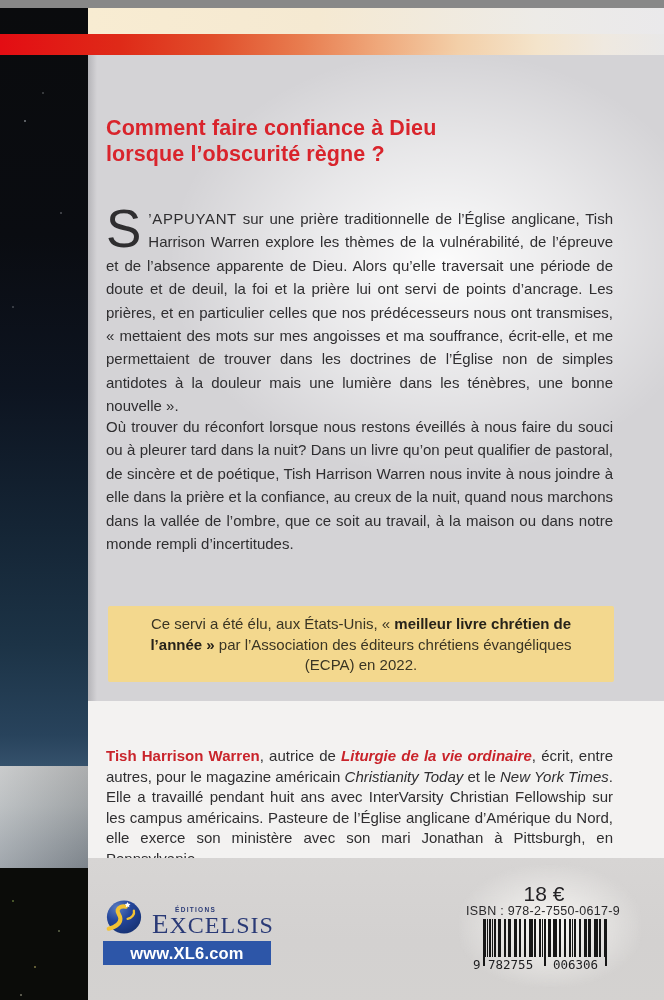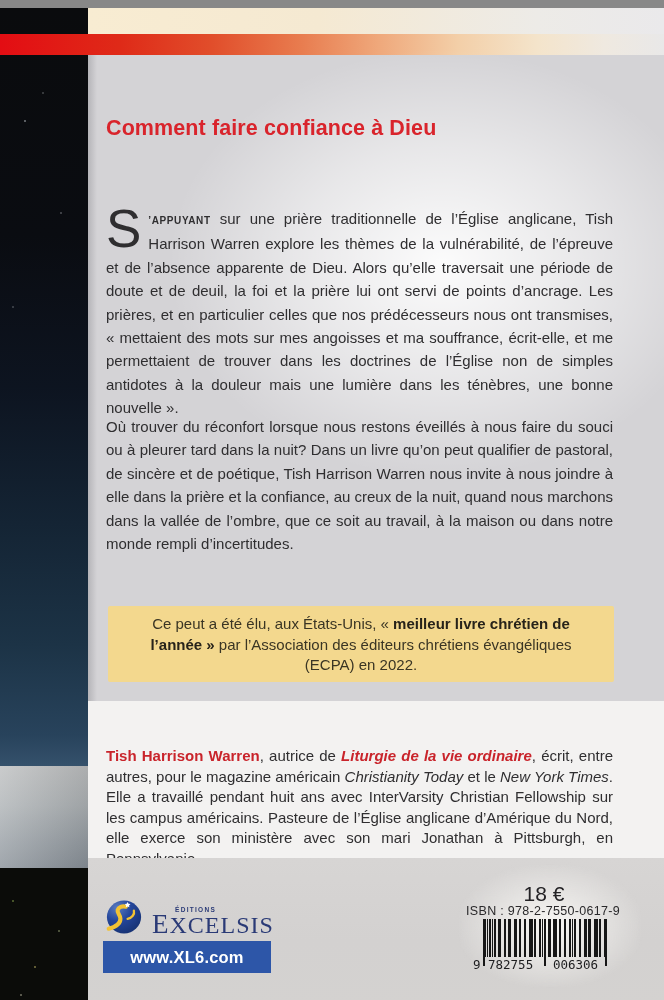--- a/index.html
+++ b/index.html
@@ -30,21 +30,21 @@
     background:radial-gradient(ellipse at 52% 48%,rgba(255,255,255,.92) 0%,rgba(255,255,255,.45) 34%,rgba(255,255,255,0) 62%);}
   
   .headline{position:absolute;left:106px;top:107px;width:430px;
     font-size:21.5px;font-weight:bold;line-height:26px;color:var(--heading-red,#d9242c);letter-spacing:.1px;}
   
   .para{position:absolute;left:106px;width:507px;font-size:15px;line-height:23.4px;
     color:var(--text-dark,#2f2e30);text-align:justify;}
   .p1{top:184px;}
   .p2{top:392px;}
   .dropcap{float:left;font-size:53px;line-height:38px;padding:3px 7px 0 0;color:var(--text-dark,#2f2e30);}
-  .smallcaps{font-size:10px;letter-spacing:.6px;font-weight:bold;}
+  .smallcaps{font-size:15px;letter-spacing:.6px;}
   
   .award{position:absolute;left:108px;top:598px;width:506px;height:76px;box-sizing:border-box;
     background:var(--award-yellow,#f3d88e);border-radius:2px;padding:8px 22px 0 22px;
     text-align:center;font-size:15px;line-height:20.5px;color:#3a3524;}
   .award .seg-bold{font-weight:bold;color:#27231a;}
   
   .biobox{position:absolute;left:88px;top:693px;width:576px;height:157px;background:#f3f2f1;}
   .bio{position:absolute;left:18px;top:30px;width:507px;font-size:15px;line-height:20.5px;
     color:var(--text-dark,#2f2e30);text-align:justify;}
   .seg-bold-red{font-weight:bold;color:var(--bio-red,#c9242b);}
@@ -52,21 +52,21 @@
   .seg-italic{font-style:italic;}
   
   .footer{position:absolute;left:88px;top:850px;width:576px;height:150px;
     background:linear-gradient(180deg,#d7d5d4 0%,#d3d1d0 55%,#d4d2d0 100%);}
   .logo{position:absolute;left:18px;top:41px;width:36px;height:36px;}
   .editions{position:absolute;left:87px;top:48px;font-size:6.5px;font-weight:bold;
     letter-spacing:1.3px;color:var(--publisher-navy,#2a3a76);}
   .excelsis{position:absolute;left:64px;top:54px;font-family:"Liberation Serif",serif;
     font-size:24px;line-height:24px;letter-spacing:1px;color:var(--publisher-navy,#2a3a76);}
   .excelsis::first-letter{font-size:27px;}
-  .website{position:absolute;left:15px;top:83px;width:168px;height:32px;
+  .website{position:absolute;left:15px;top:83px;width:168px;height:24px;
     background:var(--website-blue,#2d56a8);color:#fff;font-weight:bold;font-size:16.5px;
     display:flex;align-items:center;justify-content:center;letter-spacing:.2px;}
   .bc-label{position:absolute;left:372px;top:8px;width:180px;height:120px;border-radius:24px;
     background:radial-gradient(ellipse at center,rgba(250,249,246,.95) 0%,rgba(250,249,246,0) 75%);
     filter:blur(2px);}
   .price{position:absolute;left:396px;top:24px;width:120px;text-align:center;
     font-size:21px;color:#232225;}
   .isbn{position:absolute;left:375px;top:46px;width:160px;text-align:center;
     font-size:12.5px;letter-spacing:.3px;color:#2a292b;}
   .barcode{position:absolute;left:396px;top:61px;width:123px;height:38px;
@@ -101,27 +101,28 @@
     <span class="speck" style="left:20px;top:986px;background:#b7b7a0"></span>
   </div>
   <div class="seam"></div>
 
   <div class="topband"></div>
   <div class="redbar"></div>
   <div class="glow"></div>
 
   <div class="headline">
     <div>Comment faire confiance à Dieu</div>
+    <div>lorsque l’obscurité règne ?</div>
   </div>
 
   <p class="para p1"><span class="dropcap">S</span><span class="smallcaps">’APPUYANT</span><span> sur une prière traditionnelle de l’Église anglicane, Tish Harrison Warren explore les thèmes de la vulnérabilité, de l’épreuve et de l’absence apparente de Dieu. Alors qu’elle traversait une période de doute et de deuil, la foi et la prière lui ont servi de points d’ancrage. Les prières, et en particulier celles que nos prédécesseurs nous ont transmises, « mettaient des mots sur mes angoisses et ma souffrance, écrit-elle, et me permettaient de trouver dans les doctrines de l’Église non de simples antidotes à la douleur mais une lumière dans les ténèbres, une bonne nouvelle ».</span></p>
 
   <p class="para p2">Où trouver du réconfort lorsque nous restons éveillés à nous faire du souci ou à pleurer tard dans la nuit? Dans un livre qu’on peut qualifier de pastoral, de sincère et de poétique, Tish Harrison Warren nous invite à nous joindre à elle dans la prière et la confiance, au creux de la nuit, quand nous marchons dans la vallée de l’ombre, que ce soit au travail, à la maison ou dans notre monde rempli d’incertitudes.</p>
 
-  <div class="award"><span class="seg-normal">Ce peut a été élu, aux États-Unis, « </span><span class="seg-bold">meilleur livre chrétien de l’année »</span><span class="seg-normal"> par l’Association des éditeurs chrétiens évangéliques (ECPA) en 2022.</span></div>
+  <div class="award"><span class="seg-normal">Ce servi a été élu, aux États-Unis, « </span><span class="seg-bold">meilleur livre chrétien de l’année »</span><span class="seg-normal"> par l’Association des éditeurs chrétiens évangéliques (ECPA) en 2022.</span></div>
 
   <div class="biobox">
     <p class="bio"><span class="seg-bold-red">Tish Harrison Warren</span><span class="seg-normal">, autrice de </span><span class="seg-bolditalic-red">Liturgie de la vie ordinaire</span><span class="seg-normal">, écrit, entre autres, pour le magazine américain </span><span class="seg-italic">Christianity Today</span><span class="seg-normal"> et le </span><span class="seg-italic">New York Times</span><span class="seg-normal">. Elle a travaillé pendant huit ans avec InterVarsity Christian Fellowship sur les campus américains. Pasteure de l’Église anglicane d’Amérique du Nord, elle exerce son ministère avec son mari Jonathan à Pittsburgh, en Pennsylvanie.</span></p>
   </div>
 
   <div class="footer">
 
     <svg class="logo" viewBox="0 0 40 40">
       <defs>
         <radialGradient id="lg" cx="30%" cy="22%" r="90%">

